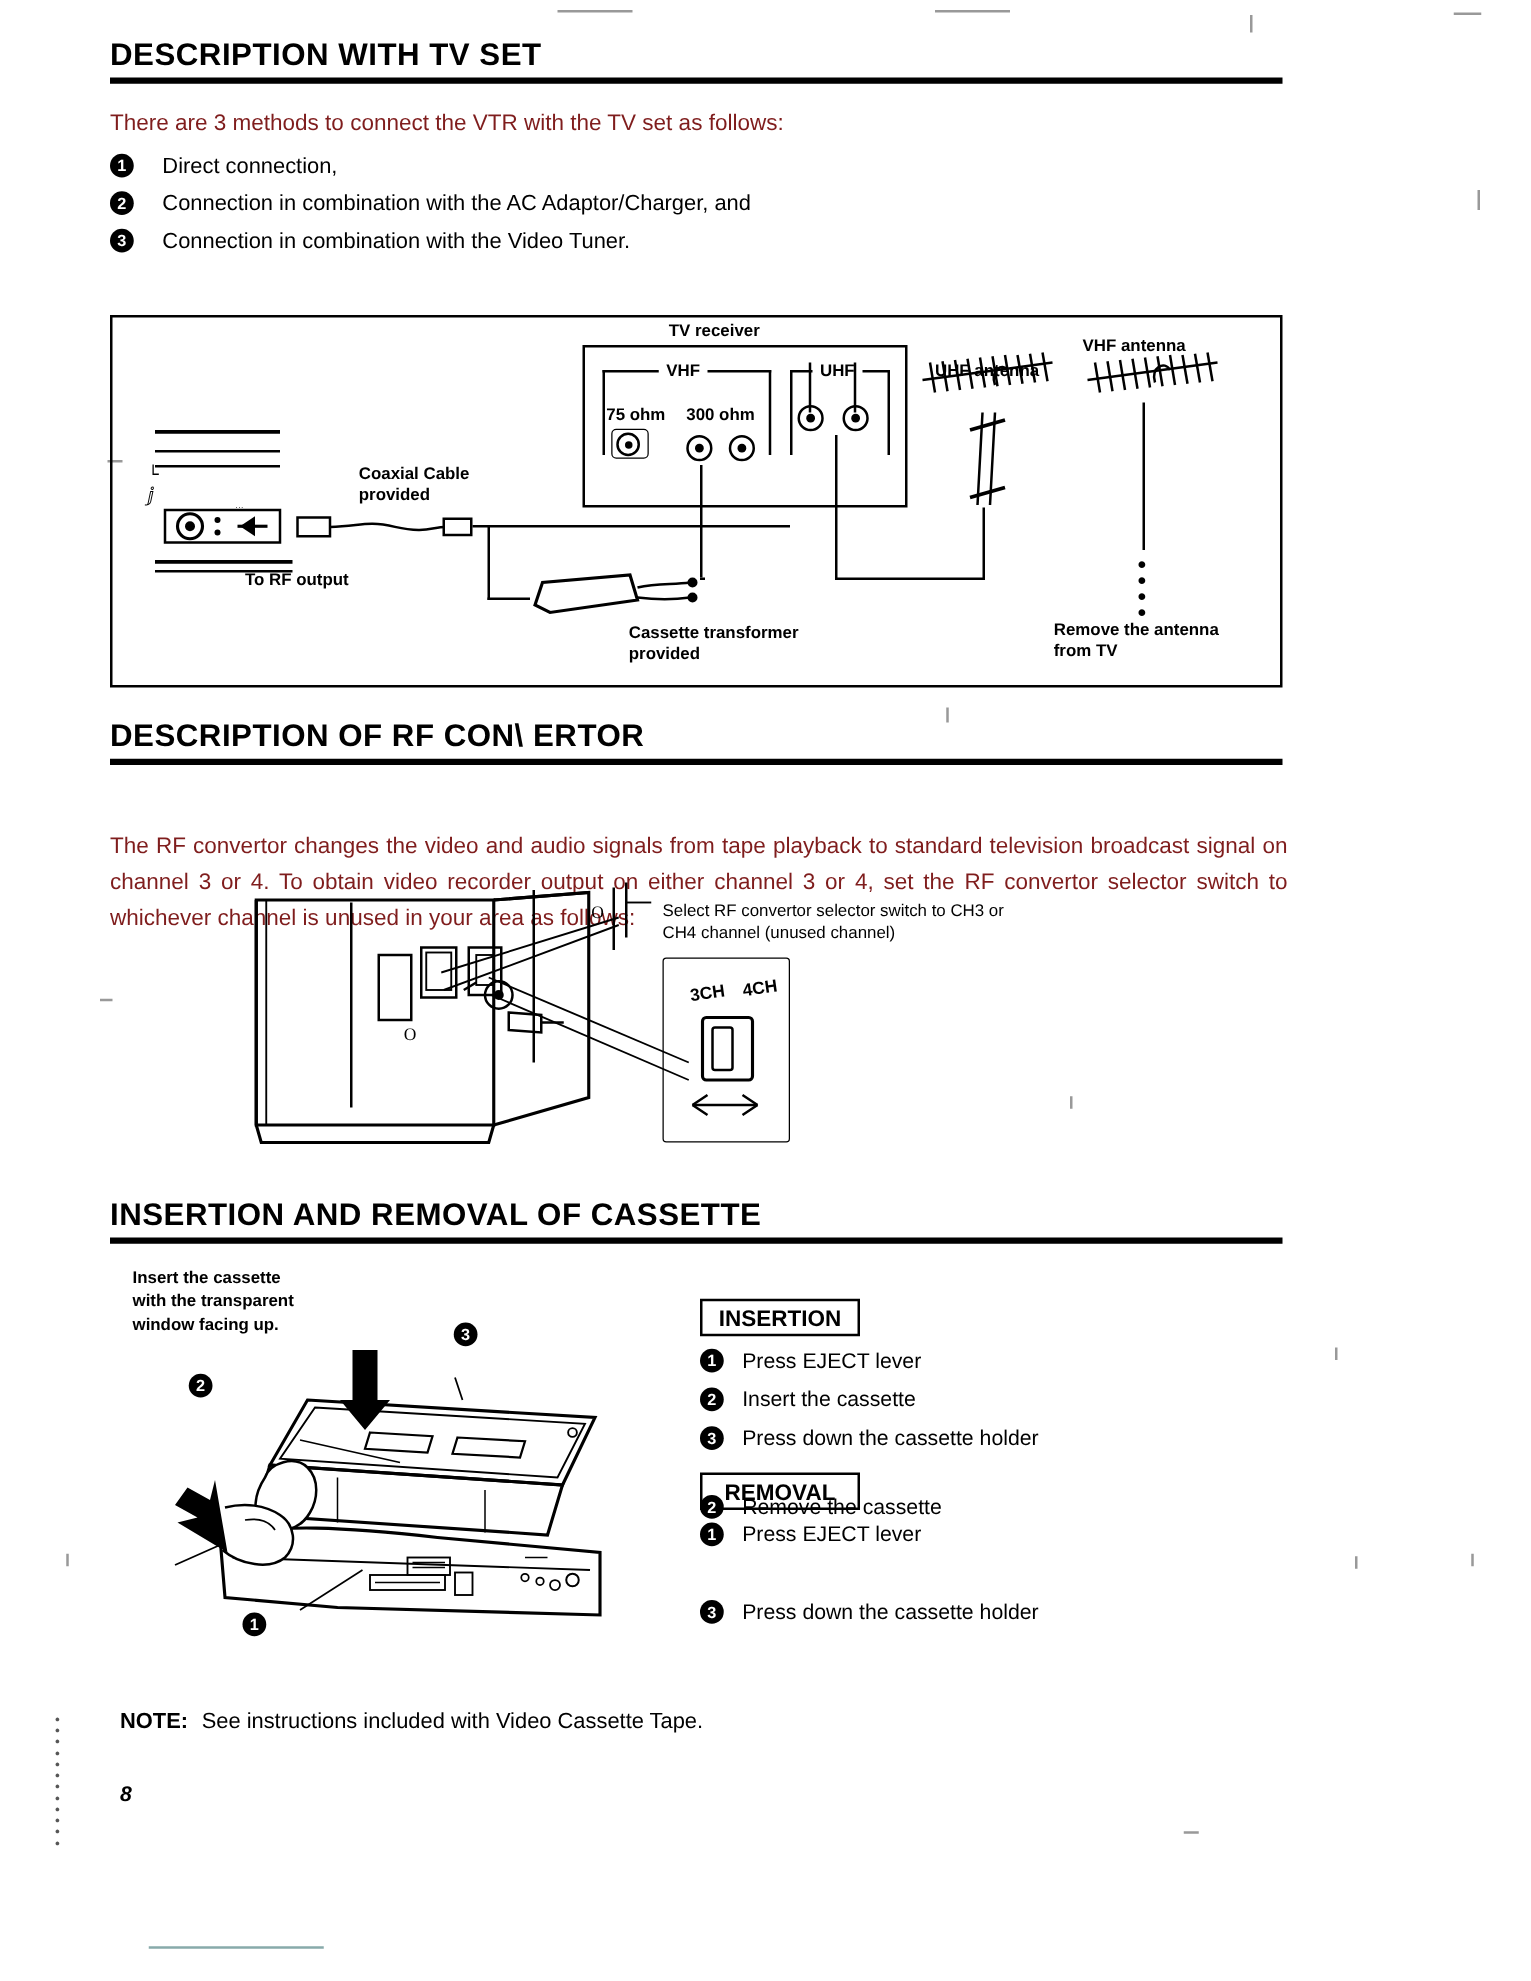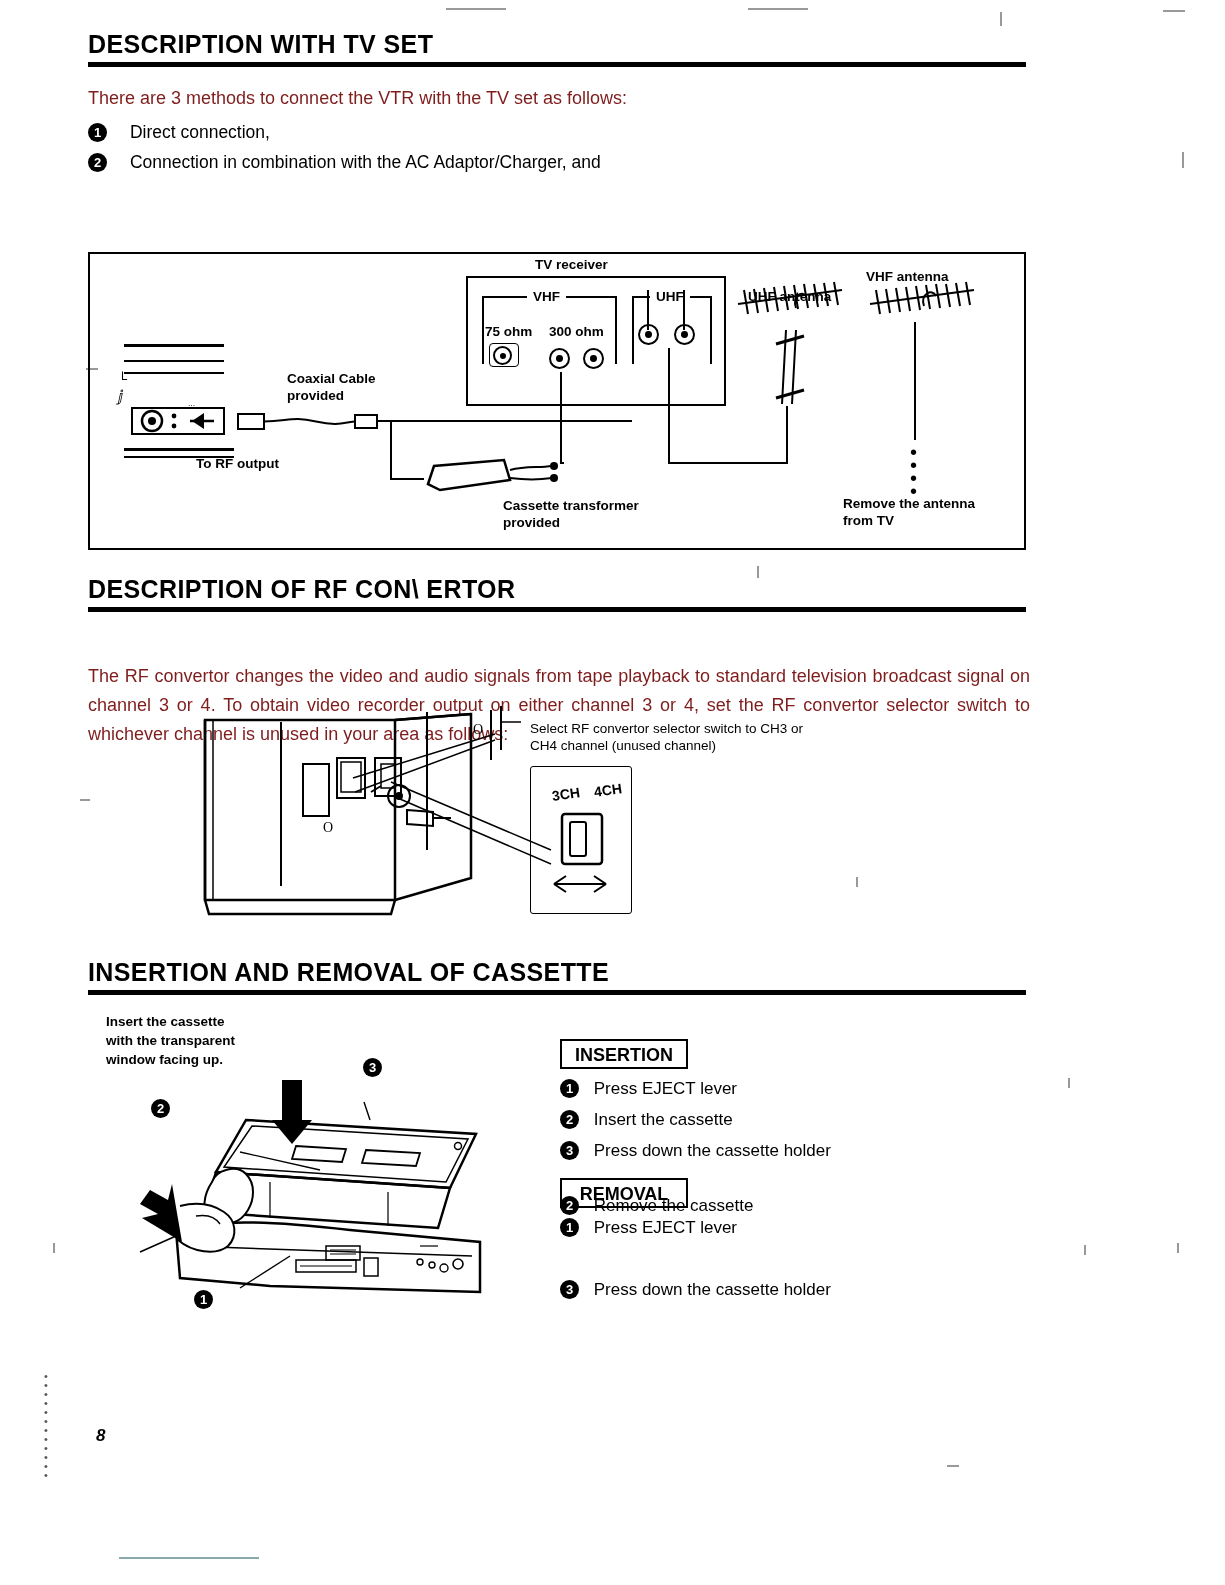--- a/index.html
+++ b/index.html
@@ -173,20 +173,24 @@
   <div class="para" style="left:88px;top:85px;width:860px;">There are 3 methods to connect the VTR with the TV set as follows:</div>
 
   <div class="bullet-row" style="left:88px;top:122px;">
     <span class="cnum big">1</span>
     <span style="display:inline-block;width:18px;"></span><span>Direct connection,</span>
   </div>
   <div class="bullet-row" style="left:88px;top:152px;">
     <span class="cnum big">2</span>
     <span style="display:inline-block;width:18px;"></span><span>Connection in combination with the AC Adaptor/Charger, and</span>
   </div>
+  <div class="bullet-row" style="left:88px;top:182px;">
+    <span class="cnum big">3</span>
+    <span style="display:inline-block;width:18px;"></span><span>Connection in combination with the Video Tuner.</span>
+  </div>
 
 
   <div class="box" style="left:88px;top:252px;width:938px;height:298px;"></div>
 
   <div class="lbl" style="left:535px;top:256px;">TV receiver</div>
   <div class="lbl" style="left:748px;top:256px;margin-top:32px;">UHF antenna</div>
   <div class="lbl" style="left:866px;top:256px;margin-top:12px;">VHF antenna</div>
 
   <div class="box" style="left:466px;top:276px;width:260px;height:130px;"></div>
 
@@ -449,15 +453,19 @@
   </div>
   <div class="step" style="left:560px;top:1196px;">
     <span class="cnum big">2</span>
     <span>Remove the cassette</span>
   </div>
   <div class="step" style="left:560px;top:1280px;">
     <span class="cnum big">3</span>
     <span>Press down the cassette holder</span>
   </div>
 
+  <div class="note" style="left:96px;top:1366px;">
+    <b>NOTE:</b>
+    <span style="margin-left:6px;">See instructions included with Video Cassette Tape.</span>
+  </div>
 
   <div class="pagenum" style="left:96px;top:1426px;">8</div>
 </div>
 
 </body></html>

